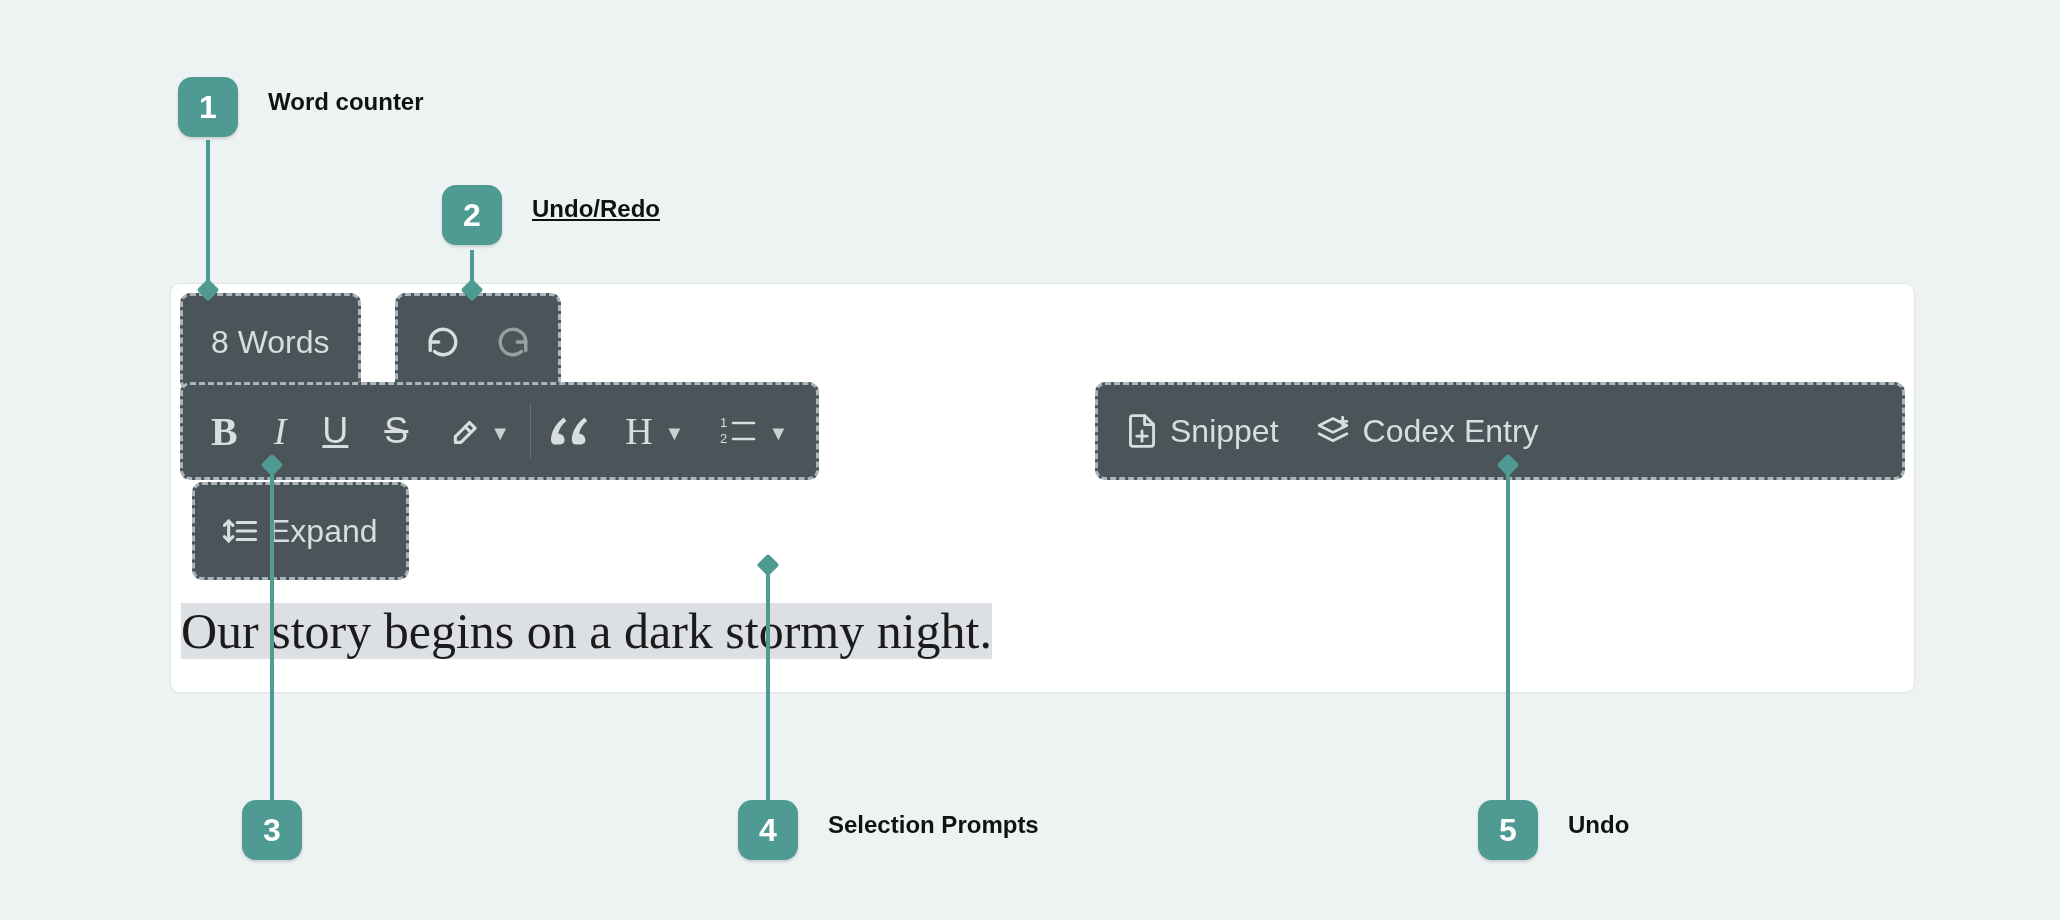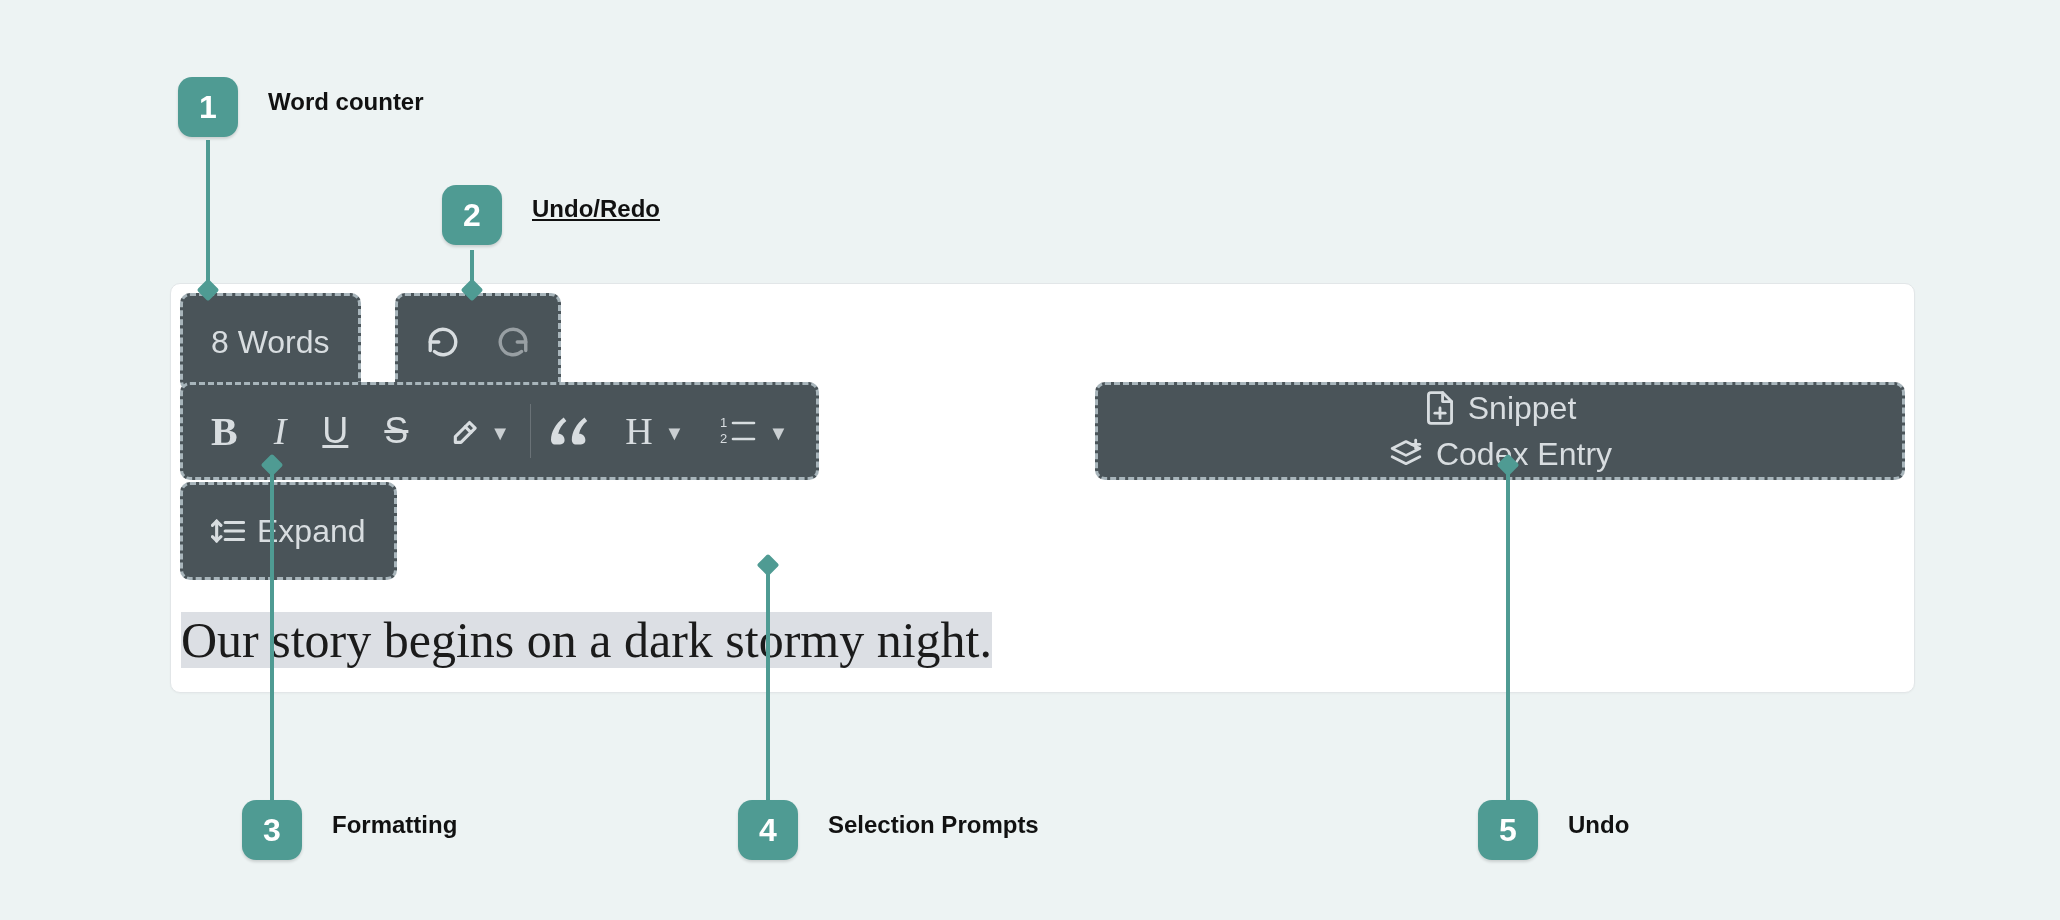--- a/index.html
+++ b/index.html
@@ -34,21 +34,21 @@
     width: 1745px;
     height: 410px;
     background: var(--editor-bg);
     border: 1px solid #e2e6e8;
     border-radius: 10px;
     box-shadow: 0 1px 2px rgba(0,0,0,0.03);
   }
   .editor-text {
     position: absolute;
     left: 10px;
-    top: 329px;
+    top: 320px;
     font-family: Georgia, "Times New Roman", serif;
     font-size: 50px;
     color: var(--editor-text);
     line-height: 1.1;
   }
   .editor-text .hl { background: var(--highlight); }
 
   
   .tb-group {
     position: absolute;
@@ -83,24 +83,24 @@
   .ico { display:inline-flex; align-items:center; justify-content:center; }
   .ico svg { display:block; }
   .chev { font-size: 20px; opacity:0.9; transform: translateY(2px); }
 
   
   #g-wordcount { left: 180px; top: 293px; }
   #g-undoredo  { left: 395px; top: 293px; }
 
   
   #g-format    { left: 180px; top: 382px; }
-  #g-tools     { left: 1095px; top: 382px; width: 810px; flex-direction: column; }
-
-  
-  #g-expand    { left: 180px; top: 482px; text-align: right; }
+  #g-tools     { left: 1095px; top: 382px; width: 810px; }
+
+  
+  #g-expand    { left: 192px; top: 482px; text-align: right; }
   #g-rephrase  { left: 430px; top: 482px; }
   #g-shorten   { left: 725px; top: 482px; }
 
   
   .badge {
     position: absolute;
     width: 60px;
     height: 60px;
     background: var(--teal);
     border-radius: 14px;
@@ -266,21 +266,20 @@
   <div class="badge" style="left:442px; top:185px;">
       <span>2</span>
     </div>
   <div class="callout-label" style="left:532px; top:195px;text-decoration:underline;">Undo/Redo</div>
 
   <div class="connector v" style="left:270px; top:465px; height:335px;"></div>
   <div class="diamond" style="left:264px; top:457px;"></div>
   <div class="badge" style="left:242px; top:800px;">
       <span>3</span>
     </div>
-  <div class="callout-label" style="left:332px; top:811px;">Formatting</div>
 
   <div class="connector v" style="left:766px; top:565px; height:235px;"></div>
   <div class="diamond" style="left:760px; top:557px;"></div>
   <div class="badge" style="left:738px; top:800px;">
       <span>4</span>
     </div>
   <div class="callout-label" style="left:828px; top:811px;text-align:center;">Selection Prompts</div>
 
   <div class="connector v" style="left:1506px; top:465px; height:335px;"></div>
   <div class="diamond" style="left:1500px; top:457px;"></div>

